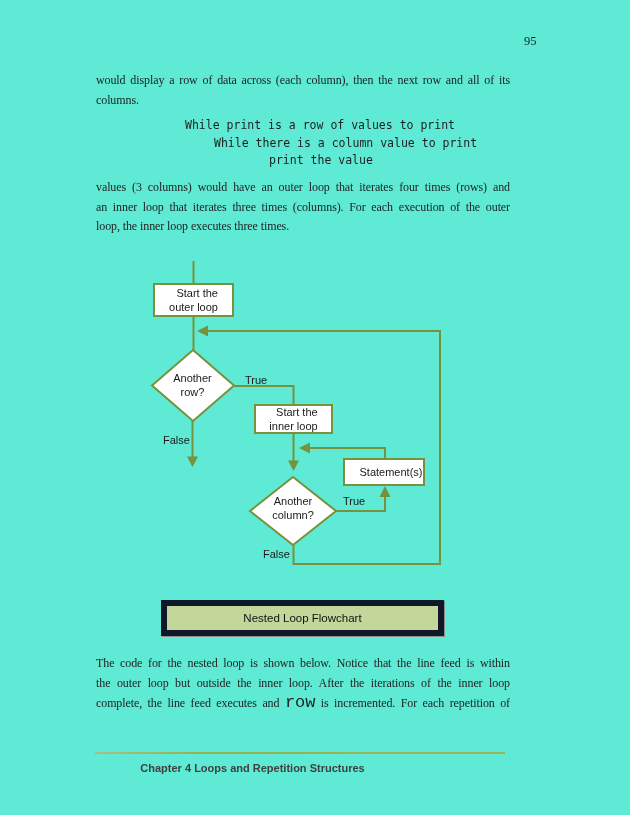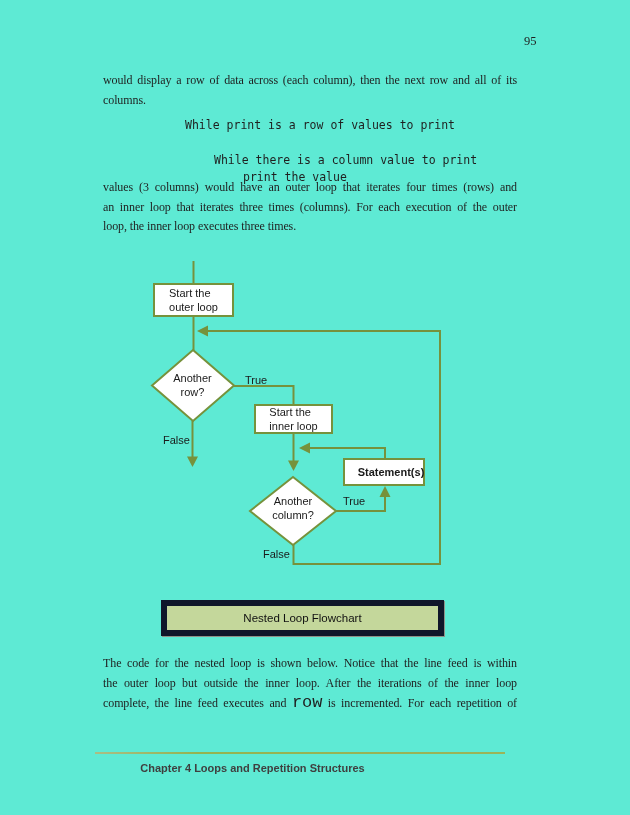--- a/index.html
+++ b/index.html
@@ -1,38 +1,38 @@
 <!DOCTYPE html>
 <html><head>
 <meta charset="utf-8">
 <style>
   html,body{margin:0;padding:0;background:#ffffff;}
   .page{position:relative;width:630px;height:815px;background:#5eead4;overflow:hidden;
         font-family:"Liberation Serif",serif;color:#1f1f1f;padding-left:16px;}
 
   
-  .para{position:absolute;left:103px;width:414px;font-size:12px;line-height:19.5px;
+  .para{position:absolute;left:96px;width:414px;font-size:12px;line-height:19.5px;
         letter-spacing:-0.1px;color:#1f1f1f;}
   .jline{text-align:justify;text-align-last:justify;height:19.5px;white-space:nowrap;
          white-space:normal;overflow:visible;}
   .jline.last{text-align-last:left;}
   .pagenum{position:absolute;left:524px;top:34px;font-size:12.5px;color:#1f1f1f;}
 
   
   .pseudo{position:absolute;left:185px;top:117px;font-family:"DejaVu Sans Mono",monospace;
           font-size:11.5px;line-height:17.5px;color:#1f1f1f;}
-  .pline.ind1{margin-left:29px;margin-top:17px;}
-  .pline.ind2{margin-left:58px;}
+  .pline.ind1{margin-left:29px;}
+  .pline.ind2{margin-left:84px;}
   .codefont{font-family:Liberation Mono, monospace;font-size:17px;}
 
   
   .fc-svg{position:absolute;left:0;top:0;pointer-events:none;}
   .fc-label{position:absolute;font-family:"Liberation Sans",sans-serif;font-size:11px;
             line-height:14px;color:#1a1a1a;}
-  .node-label{display:flex;align-items:center;justify-content:center;text-align:left;
+  .node-label{display:flex;align-items:center;justify-content:center;text-align:right;
               white-space:pre-line;}
   .diamond-label{text-align:center;line-height:14px;white-space:pre-line;}
 
   .caption-box{position:absolute;left:161px;top:600px;width:271px;height:24px;
                background:#C4D79B;border:6px solid #0f172a;box-shadow:1px 1px 0 #8f9188;
                display:flex;align-items:center;justify-content:center;
                font-family:"Liberation Sans",sans-serif;font-size:11.5px;color:#111;}
 
   
   .footer-rule{position:absolute;left:95px;top:752px;width:410px;height:2px;
@@ -93,21 +93,21 @@
   </svg>
 
   <div class="fc-label node-label" style="left:154px;top:284px;width:79px;height:32px;">Start the
 outer loop</div>
   <div class="fc-label diamond-label" style="left:150px;top:371px;width:85px;">Another
 row?</div>
   <div class="fc-label" style="left:245px;top:373px;">True</div>
   <div class="fc-label" style="left:163px;top:433px;">False</div>
   <div class="fc-label node-label" style="left:255px;top:405px;width:77px;height:28px;">Start the
 inner loop</div>
-  <div class="fc-label node-label" style="left:344px;top:459px;width:94px;height:26px;font-weight:bold;">Statement(s)</div>
+  <div class="fc-label node-label" style="left:344px;top:459px;width:94px;height:26px;">Statement(s)</div>
   <div class="fc-label diamond-label" style="left:249px;top:494px;width:88px;">Another
 column?</div>
   <div class="fc-label" style="left:343px;top:494px;">True</div>
   <div class="fc-label" style="left:263px;top:547px;">False</div>
 
   <div class="caption-box">
     <span>Nested Loop Flowchart</span>
   </div>
 
   <div class="para" style="top:654px;">

